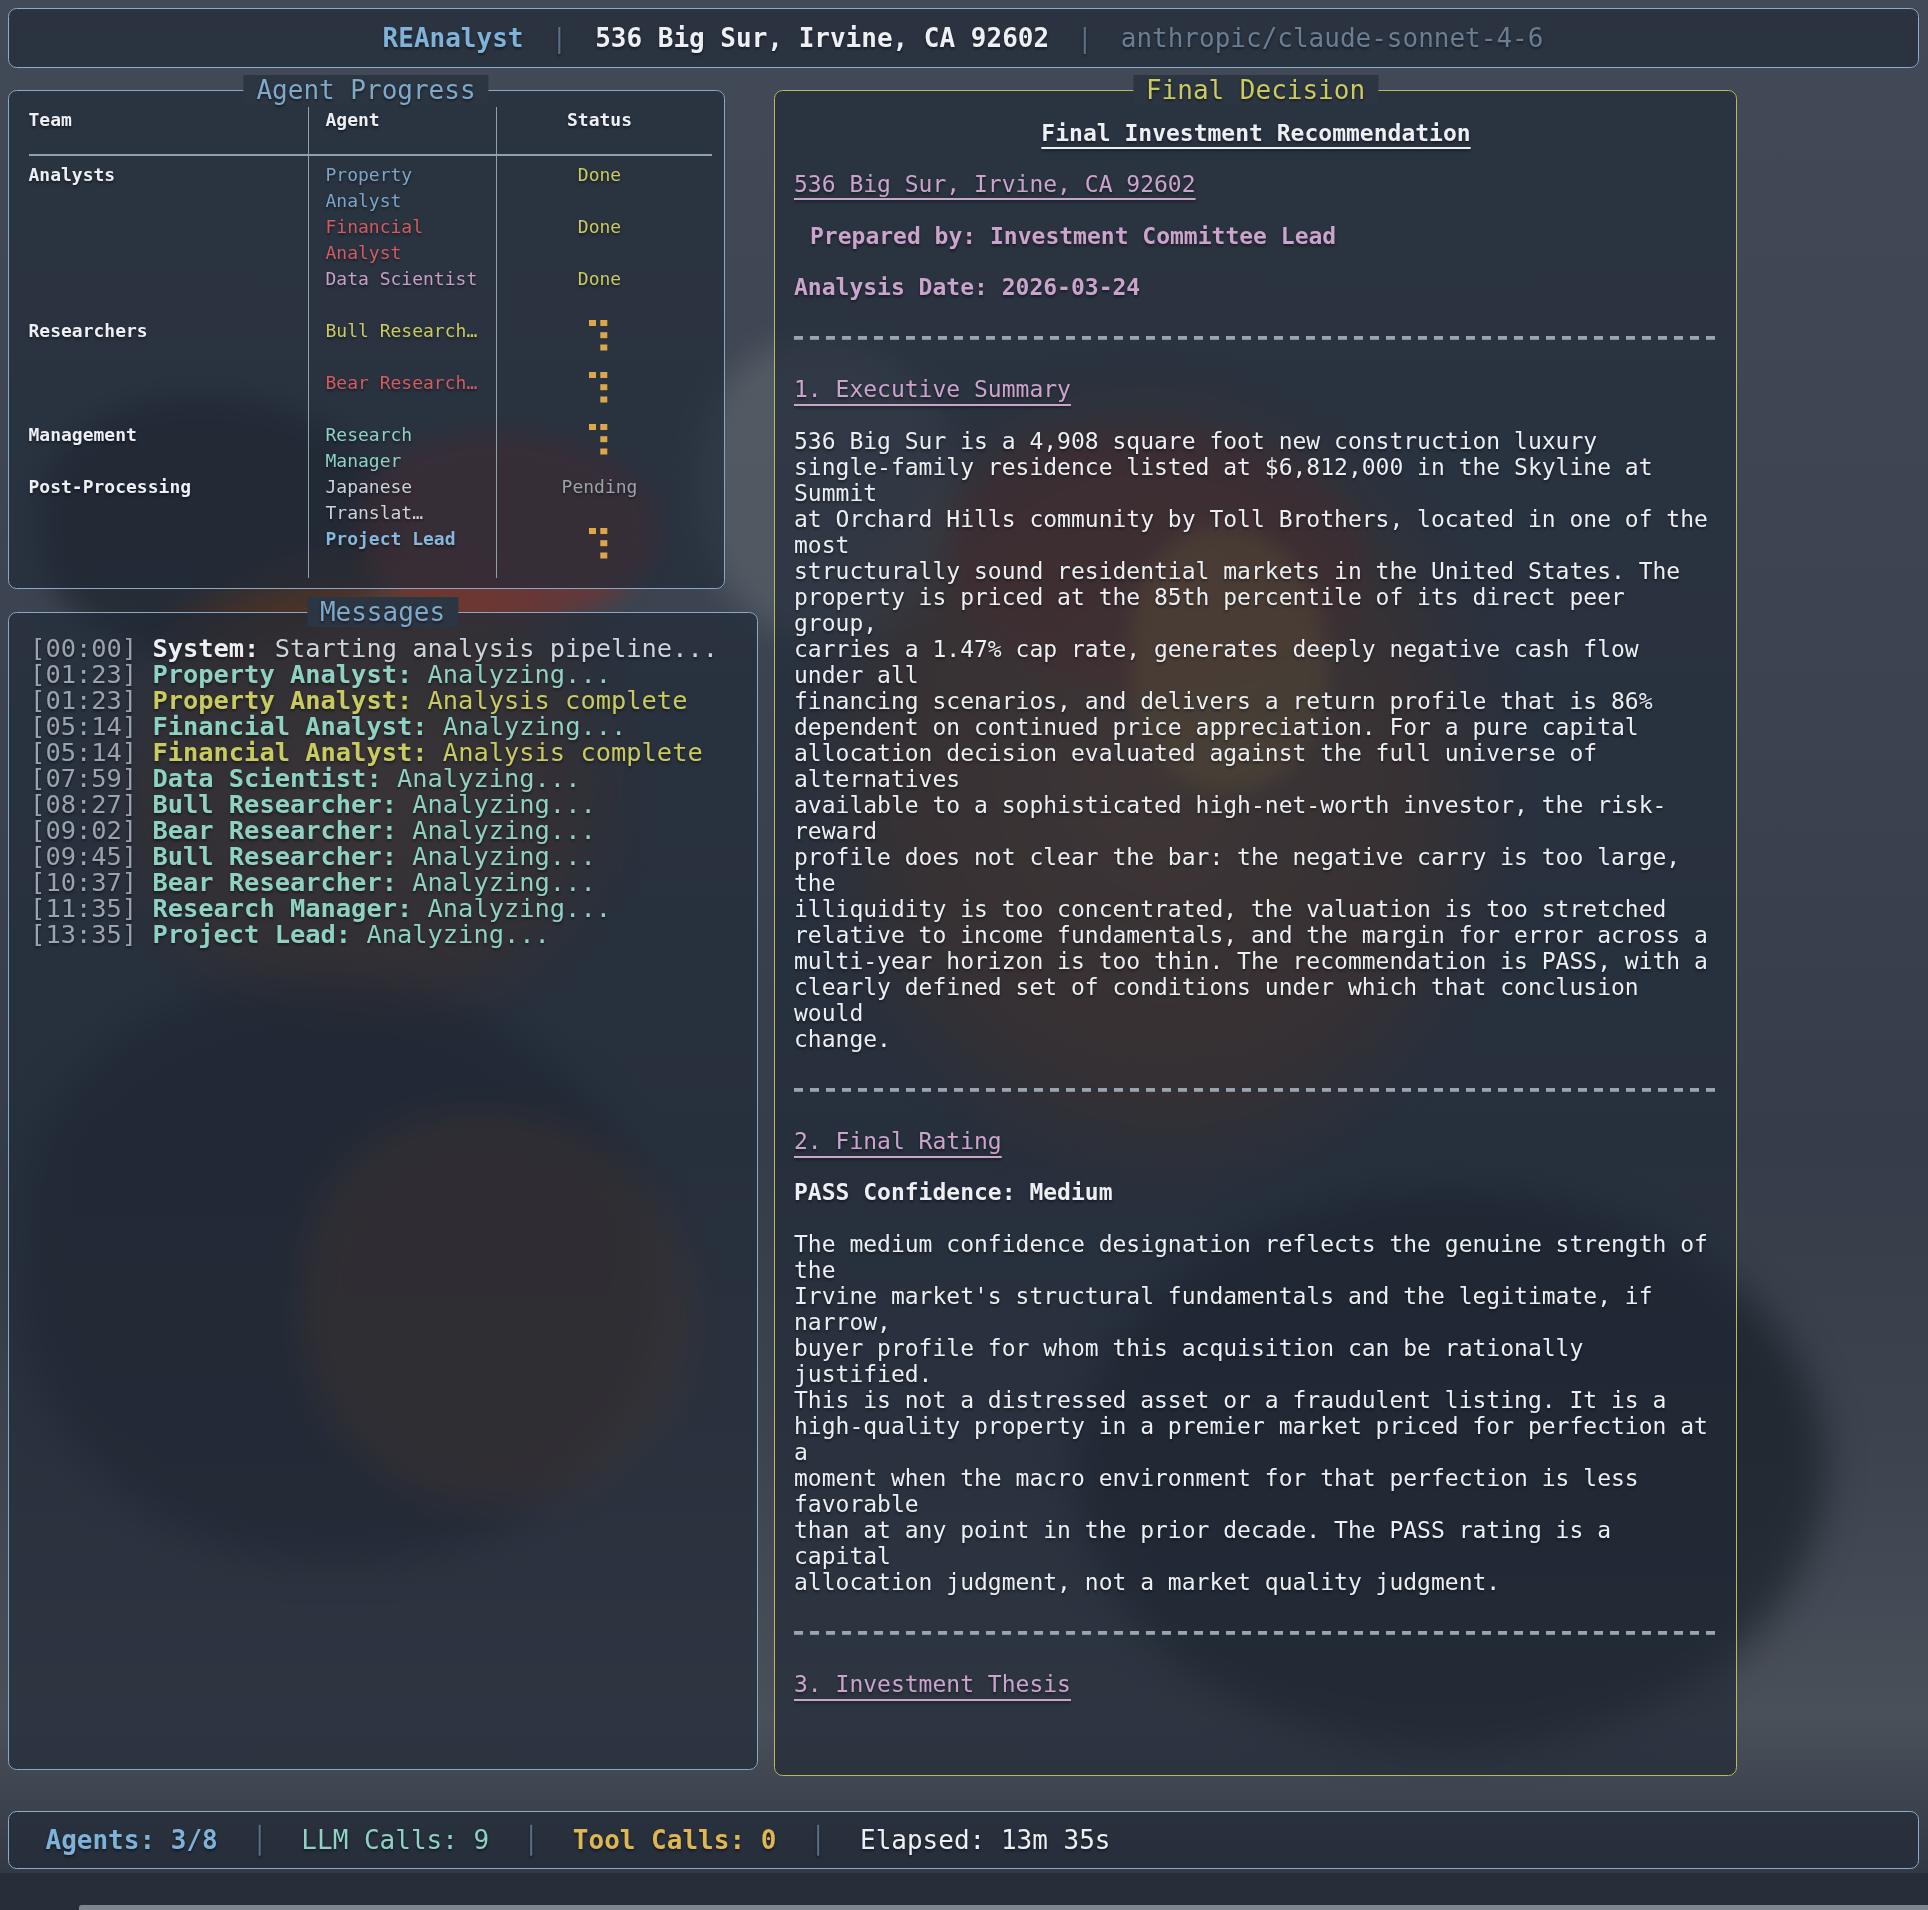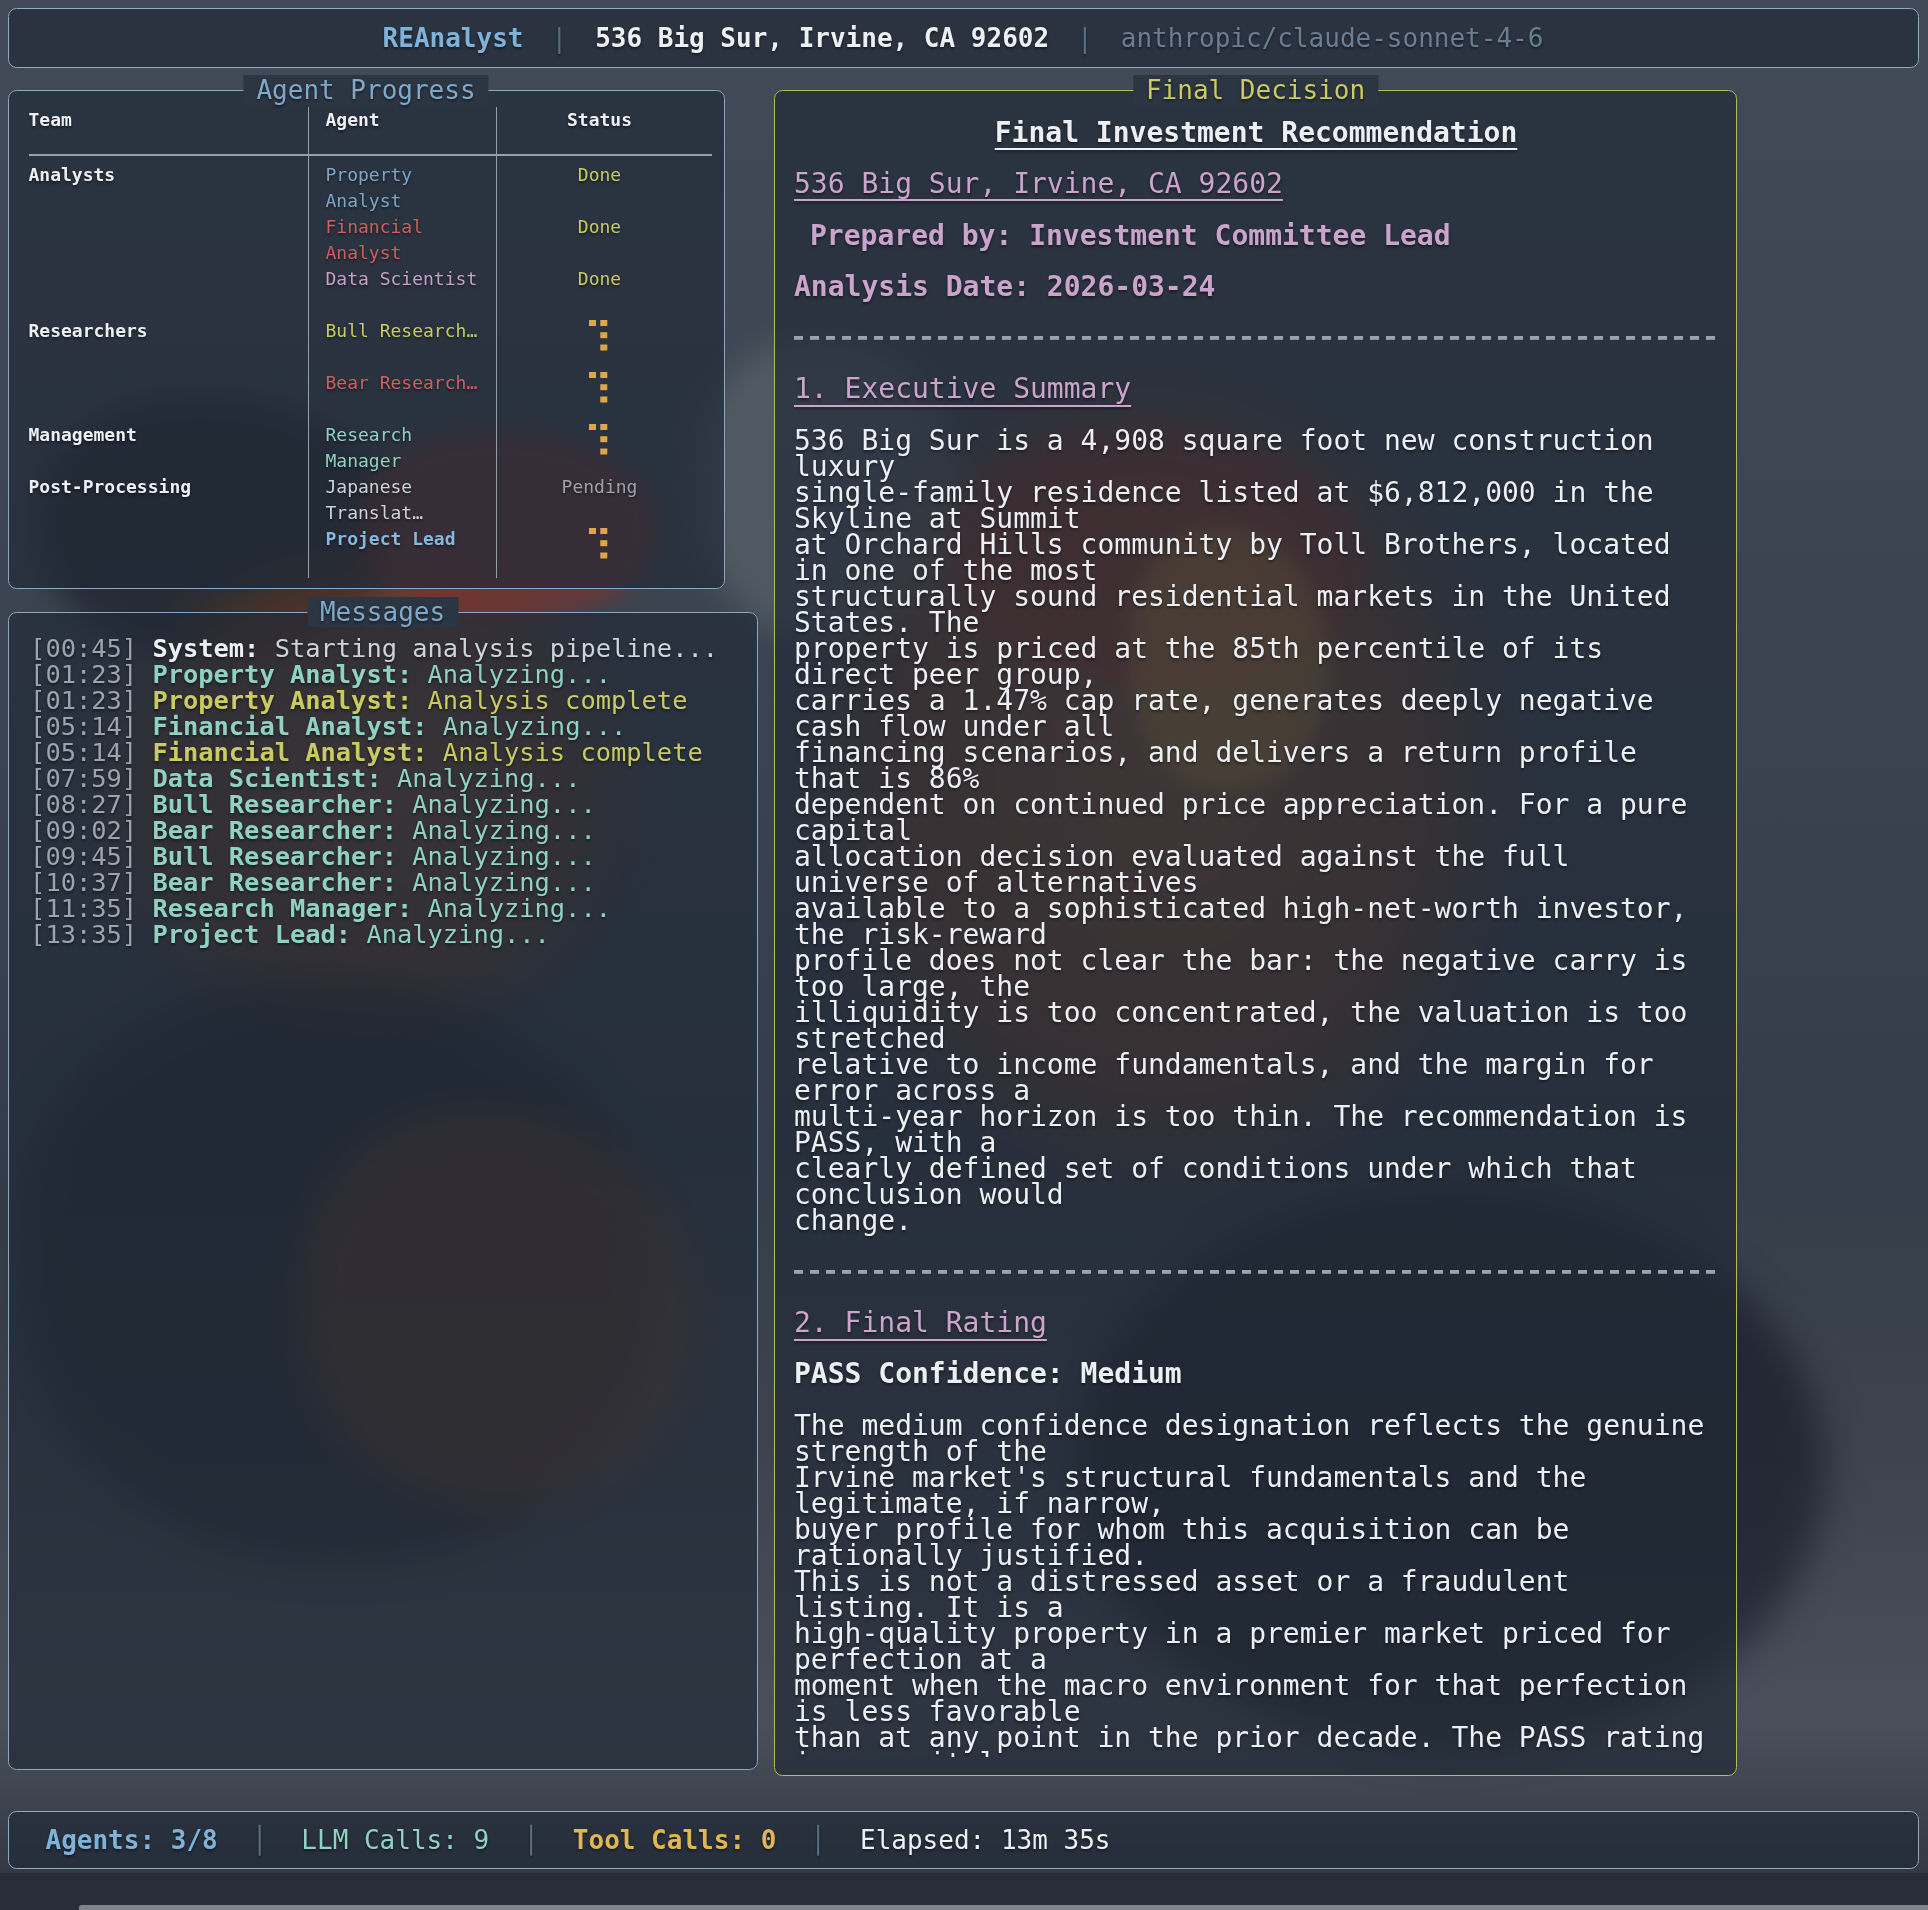--- a/index.html
+++ b/index.html
@@ -47,21 +47,21 @@
   .pg-agent{padding-left:26px;}
   .pg-status{text-align:center;}
   .spin{position:relative;display:inline-block;width:21px;height:32px;margin-top:1.9px;}
   .spin i{position:absolute;left:0;top:0;width:6.6px;height:6.6px;background:#dca74b;
     box-shadow:11.3px 0 0 #dca74b,11.3px 12.2px 0 #dca74b,11.3px 24.5px 0 #dca74b;}
   
   .msg-body{position:absolute;inset:22.6px 15px 15px 22.6px;font-size:25.4px;line-height:26px;overflow:hidden;}
   .msg .ts{color:#9aa3ae;}
   .msg b{font-weight:bold;}
   
-  .dec-body{position:absolute;inset:30px 19px 19px 20px;font-size:28px;line-height:26px;overflow:hidden;color:#eceff3;}
+  .dec-body{position:absolute;inset:30px 19px 19px 20px;font-size:23px;line-height:26px;overflow:hidden;color:#eceff3;}
   .dec-block{margin:0 0 25.4px 0;}
   .dec-doc-title{text-align:center;font-weight:bold;text-decoration:underline;text-underline-offset:5.6px;text-decoration-thickness:1.9px;}
   .dec-h{text-decoration:underline;text-underline-offset:6.6px;text-decoration-thickness:1.9px;}
   .dec-sub{font-weight:bold;}
   .dec-p{white-space:pre-line;}
   .dec-sep{height:25.4px;background:repeating-linear-gradient(90deg,#9aa4b0 0 9.4px,transparent 9.4px 16px);
     background-size:100% 3.8px;background-position:0 center;background-repeat:no-repeat;}
   .u-pink{text-decoration:underline;text-underline-offset:5.6px;text-decoration-thickness:1.9px;}
   
   #taskbar-strip{position:absolute;left:0;right:0;bottom:0;height:38px;background:#272e3a;}
@@ -144,21 +144,21 @@
             <span class="pg-agent" style="color: rgb(134, 183, 220); font-weight: bold;">Project Lead</span>
             <span class="pg-status"><span class="spin"><i></i></span></span>
           </div>
         </div>
     </div>
   </section>
 
   <section id="messages-panel" class="panel">
     <div class="panel-title shadowed">Messages</div>
     <div class="msg-body shadowed" id="msg-body">
-        <div class="msg"><span class="ts">[00:45] </span><b style="color: rgb(236, 239, 243);">System: </b><span style="color: rgb(204, 211, 218);">Starting analysis pipeline...</span></div>
+        <div class="msg"><span class="ts">[00:00] </span><b style="color: rgb(236, 239, 243);">System: </b><span style="color: rgb(204, 211, 218);">Starting analysis pipeline...</span></div>
         <div class="msg"><span class="ts">[01:23] </span><b style="color: rgb(143, 210, 195);">Property Analyst: </b><span style="color: rgb(143, 210, 195);">Analyzing...</span></div>
         <div class="msg"><span class="ts">[01:23] </span><b style="color: rgb(201, 203, 96);">Property Analyst: </b><span style="color: rgb(201, 203, 96);">Analysis complete</span></div>
         <div class="msg"><span class="ts">[05:14] </span><b style="color: rgb(143, 210, 195);">Financial Analyst: </b><span style="color: rgb(143, 210, 195);">Analyzing...</span></div>
         <div class="msg"><span class="ts">[05:14] </span><b style="color: rgb(201, 203, 96);">Financial Analyst: </b><span style="color: rgb(201, 203, 96);">Analysis complete</span></div>
         <div class="msg"><span class="ts">[07:59] </span><b style="color: rgb(143, 210, 195);">Data Scientist: </b><span style="color: rgb(143, 210, 195);">Analyzing...</span></div>
         <div class="msg"><span class="ts">[08:27] </span><b style="color: rgb(143, 210, 195);">Bull Researcher: </b><span style="color: rgb(143, 210, 195);">Analyzing...</span></div>
         <div class="msg"><span class="ts">[09:02] </span><b style="color: rgb(143, 210, 195);">Bear Researcher: </b><span style="color: rgb(143, 210, 195);">Analyzing...</span></div>
         <div class="msg"><span class="ts">[09:45] </span><b style="color: rgb(143, 210, 195);">Bull Researcher: </b><span style="color: rgb(143, 210, 195);">Analyzing...</span></div>
         <div class="msg"><span class="ts">[10:37] </span><b style="color: rgb(143, 210, 195);">Bear Researcher: </b><span style="color: rgb(143, 210, 195);">Analyzing...</span></div>
         <div class="msg"><span class="ts">[11:35] </span><b style="color: rgb(143, 210, 195);">Research Manager: </b><span style="color: rgb(143, 210, 195);">Analyzing...</span></div>

